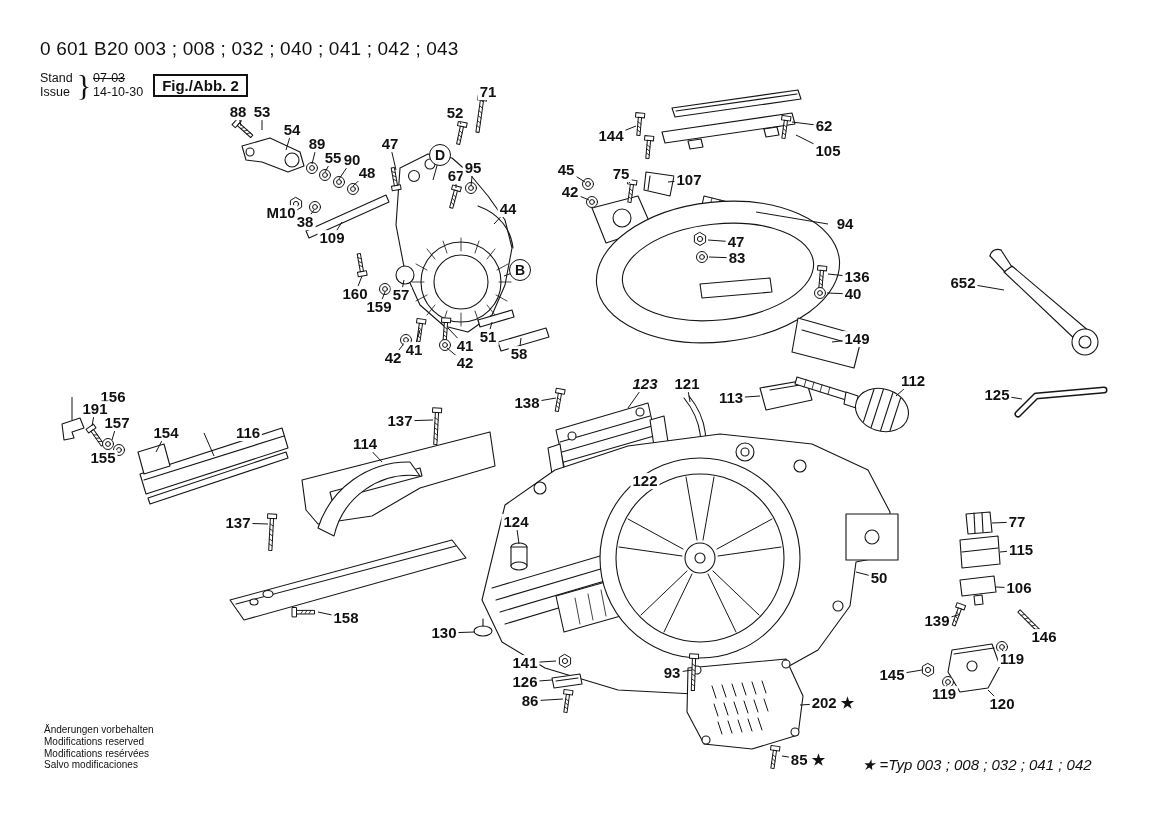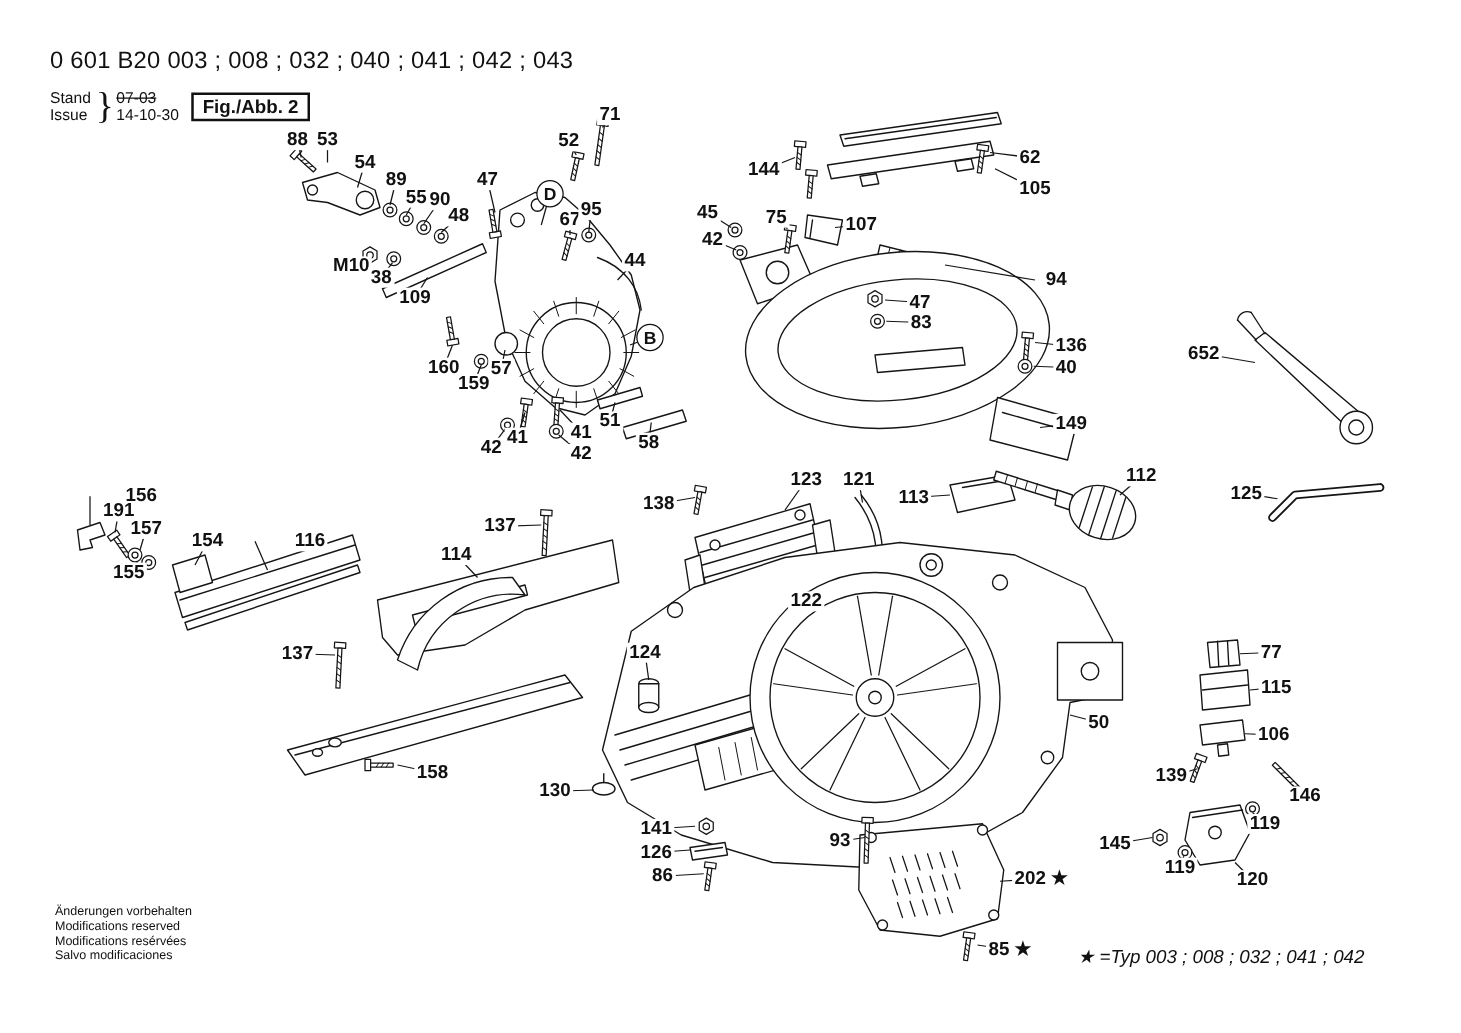--- a/index.html
+++ b/index.html
@@ -457,21 +457,21 @@
       <span class="callout" style="left: 828px; top: 224px; margin-left: 17px;">94</span>
       <span class="callout" style="left: 736px; top: 242px;">47</span>
       <span class="callout" style="left: 737px; top: 258px;">83</span>
       <span class="callout" style="left: 857px; top: 277px;">136</span>
       <span class="callout" style="left: 853px; top: 294px;">40</span>
       <span class="callout" style="left: 857px; top: 339px;">149</span>
       <span class="callout" style="left: 963px; top: 283px;">652</span>
       <span class="callout" style="left: 913px; top: 381px;">112</span>
       <span class="callout" style="left: 997px; top: 395px;">125</span>
       <span class="callout" style="left: 731px; top: 398px;">113</span>
-      <span class="callout" style="left: 645px; top: 384px;">123</span>
+      <span class="callout" style="left: 645px; top: 384px; font-style: italic;">123</span>
       <span class="callout" style="left: 687px; top: 384px;">121</span>
       <span class="callout" style="left: 527px; top: 403px;">138</span>
       <span class="callout" style="left: 400px; top: 421px;">137</span>
       <span class="callout" style="left: 365px; top: 444px;">114</span>
       <span class="callout" style="left: 645px; top: 481px;">122</span>
       <span class="callout" style="left: 204px; top: 433px; margin-left: 44px;">116</span>
       <span class="callout" style="left: 166px; top: 433px;">154</span>
       <span class="callout" style="left: 72px; top: 397px; margin-left: 41px;">156</span>
       <span class="callout" style="left: 95px; top: 409px;">191</span>
       <span class="callout" style="left: 117px; top: 423px;">157</span>

